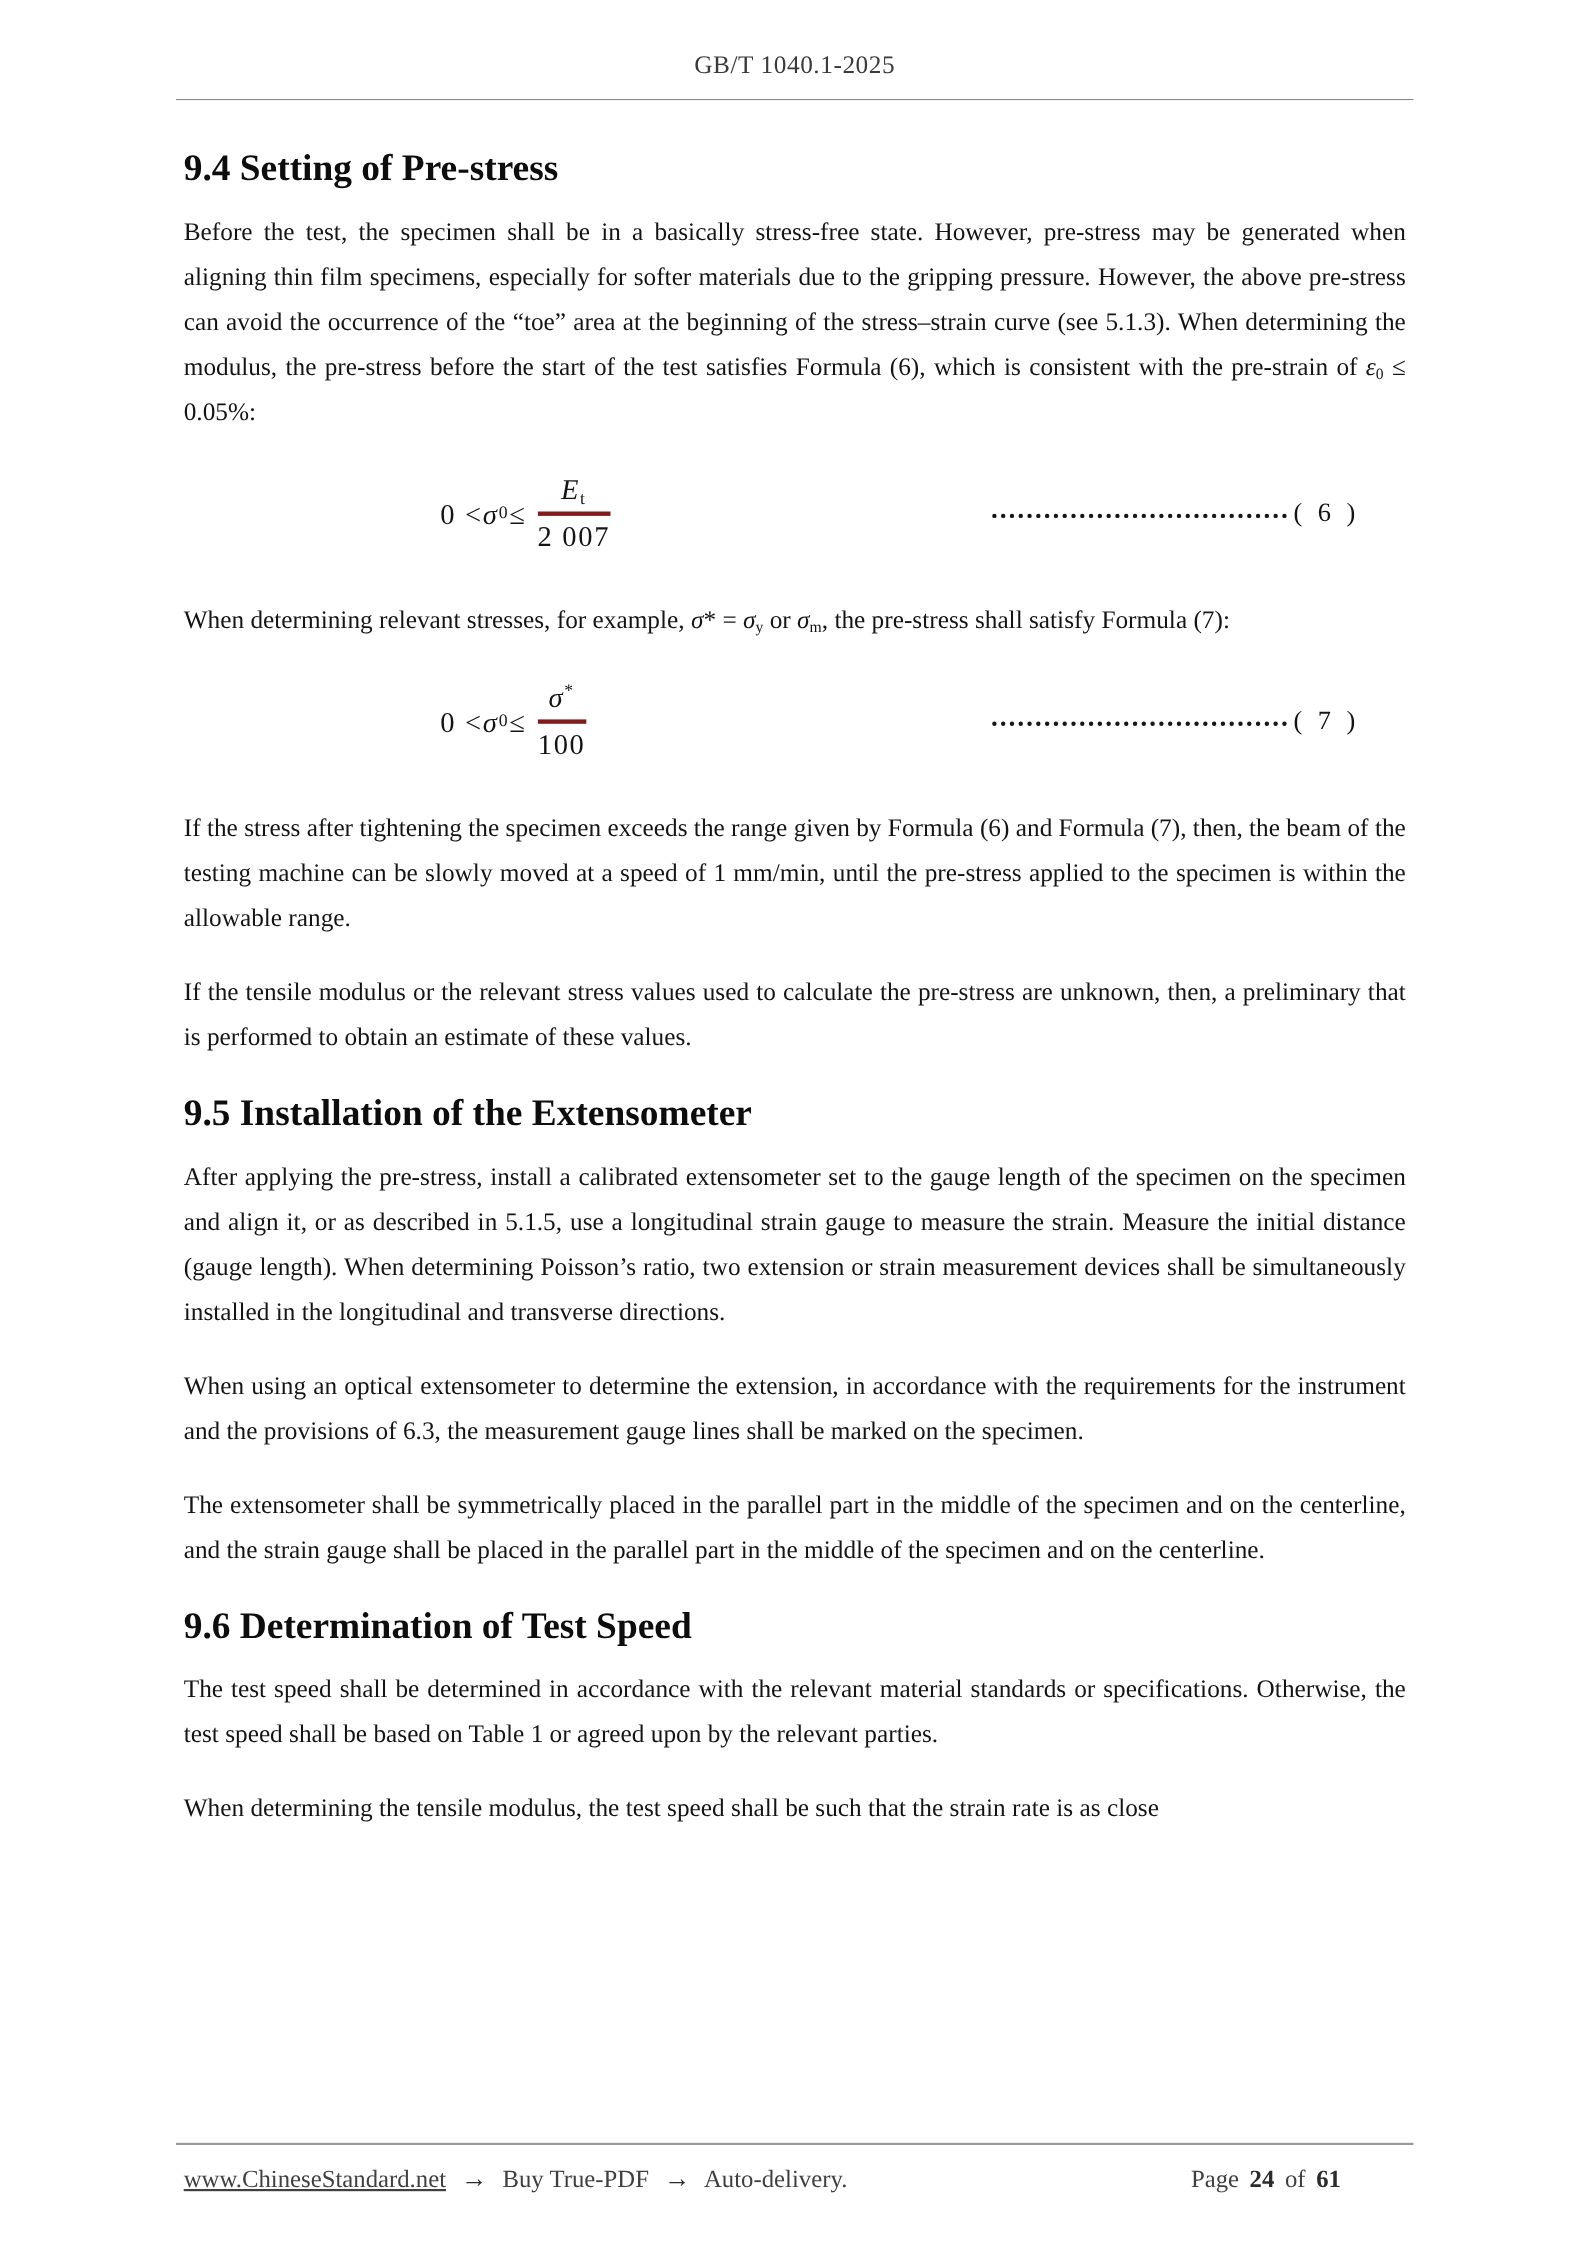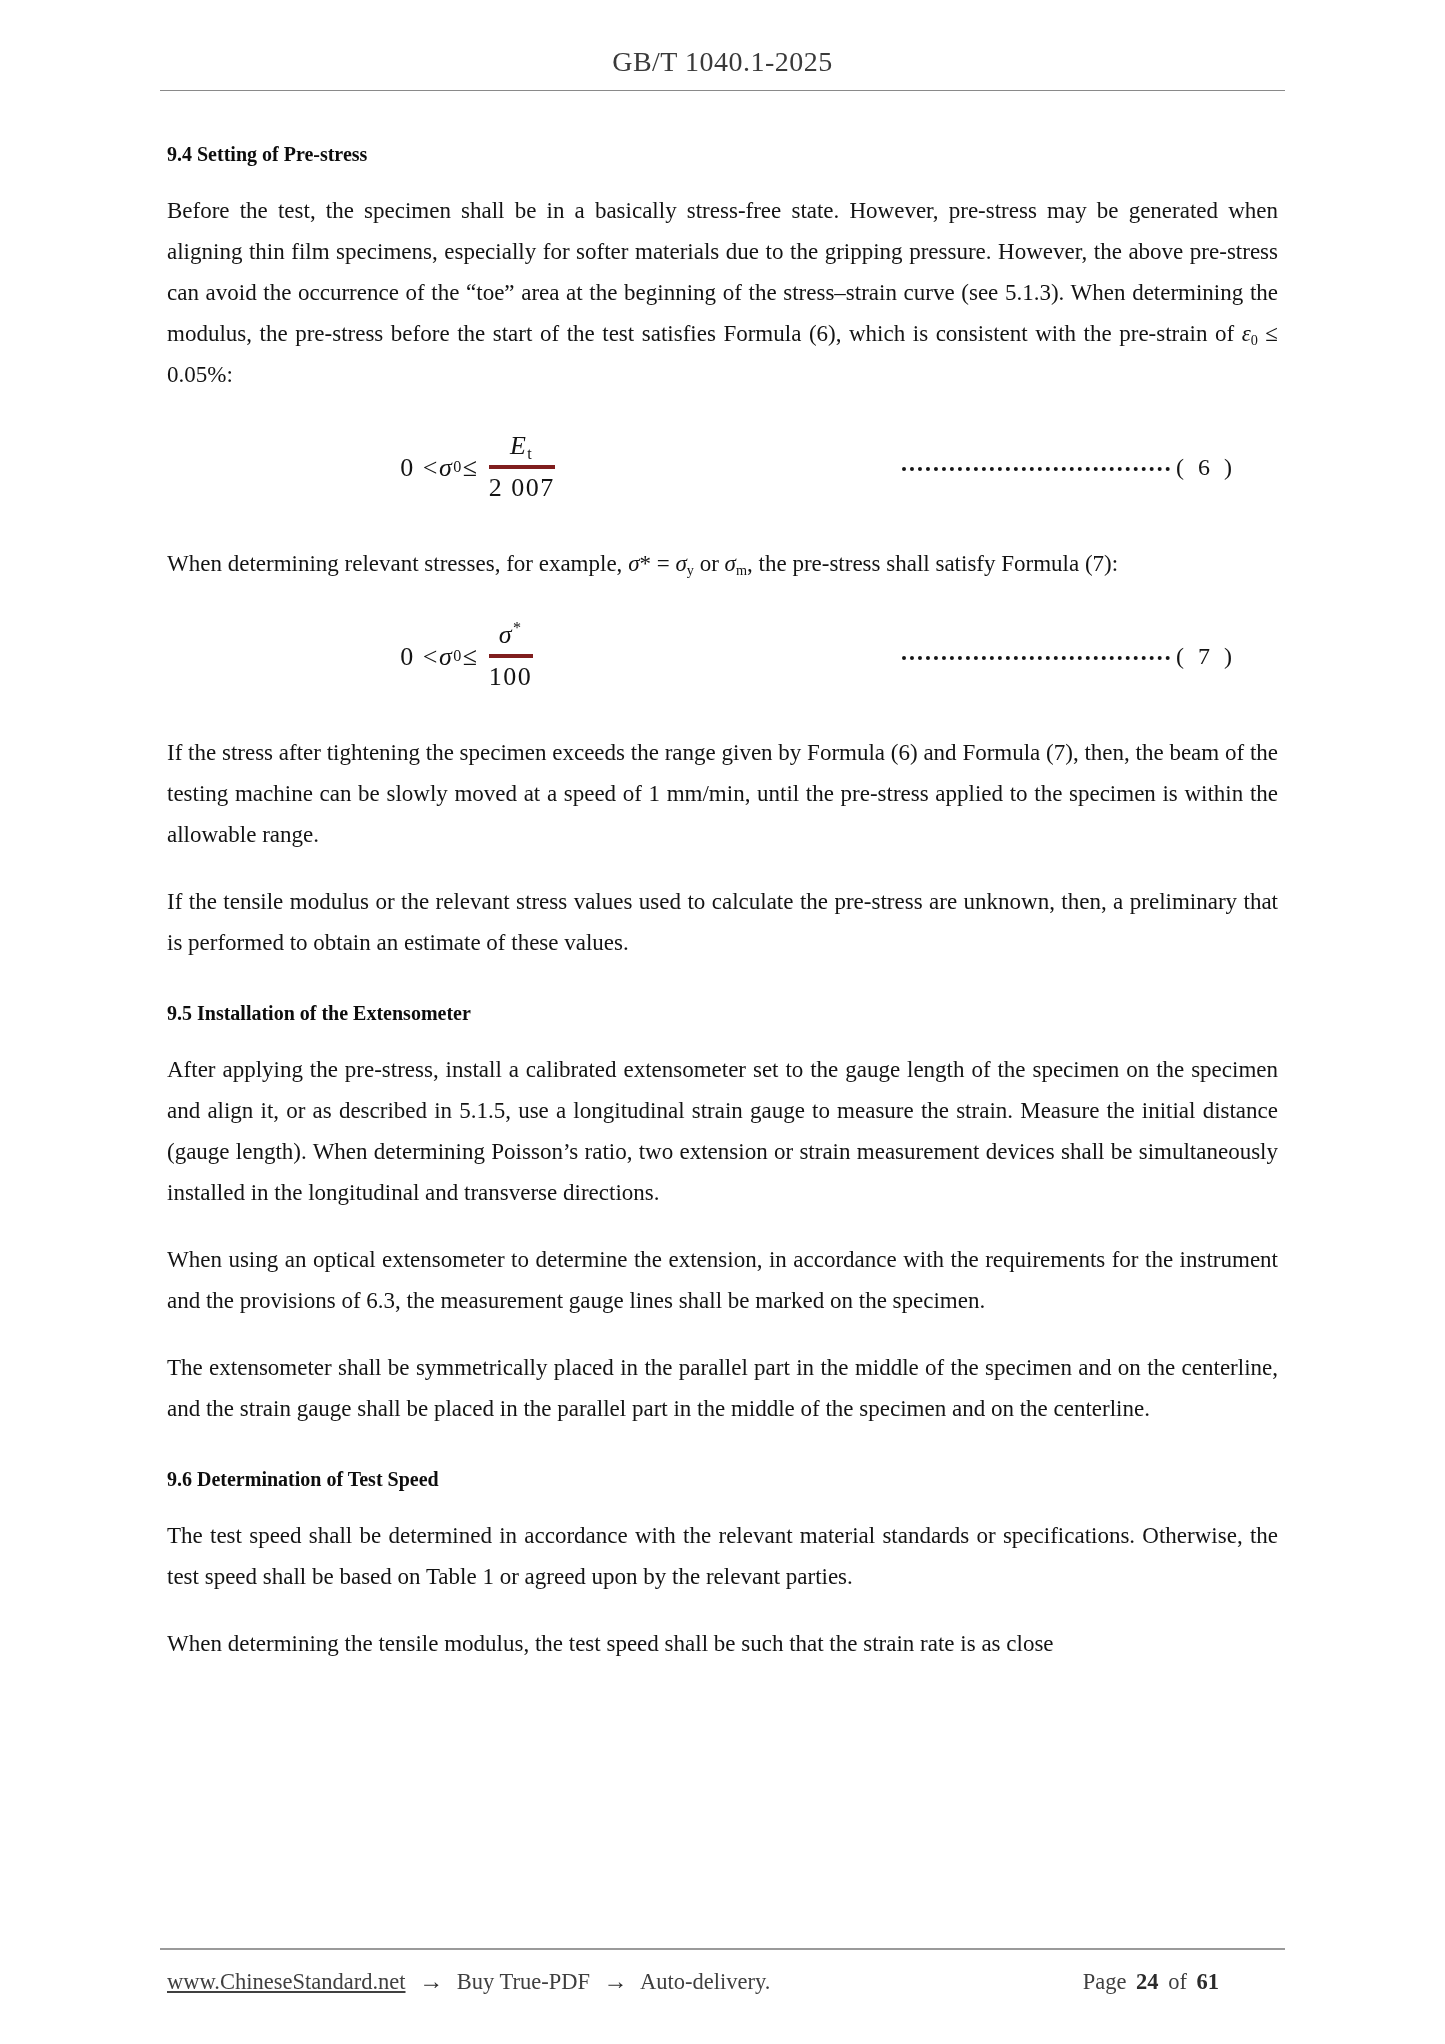--- a/index.html
+++ b/index.html
@@ -9,36 +9,36 @@
     background:#ffffff;
     font-family:"Liberation Serif", serif;
     color:#141414;
     overflow:hidden;
   }
   
   .doc-header{
     position:absolute;top:0;left:167px;right:167px;
     text-align:center;
     padding-top:46px;
-    font-size:28px;
+    font-size:23px;
     color:#3a3a3a;
     letter-spacing:0.5px;
   }
   .header-rule{
     position:absolute;top:90px;left:160px;right:160px;
     border:none;border-top:1.6px solid #8a8a8a;margin:0;
   }
   
   .doc-body{
     position:absolute;top:104px;left:167px;right:167px;
     font-size:23px;
     line-height:41px;
   }
   .section-heading{
-    font-size:20px;
+    font-size:34px;
     font-weight:bold;
     margin:34px 0 20px 0;
     line-height:32px;
     color:#0d0d0d;
   }
   .para{
     margin:0 0 26px 0;
     text-align:justify;
   }
   .it{font-style:italic;}

